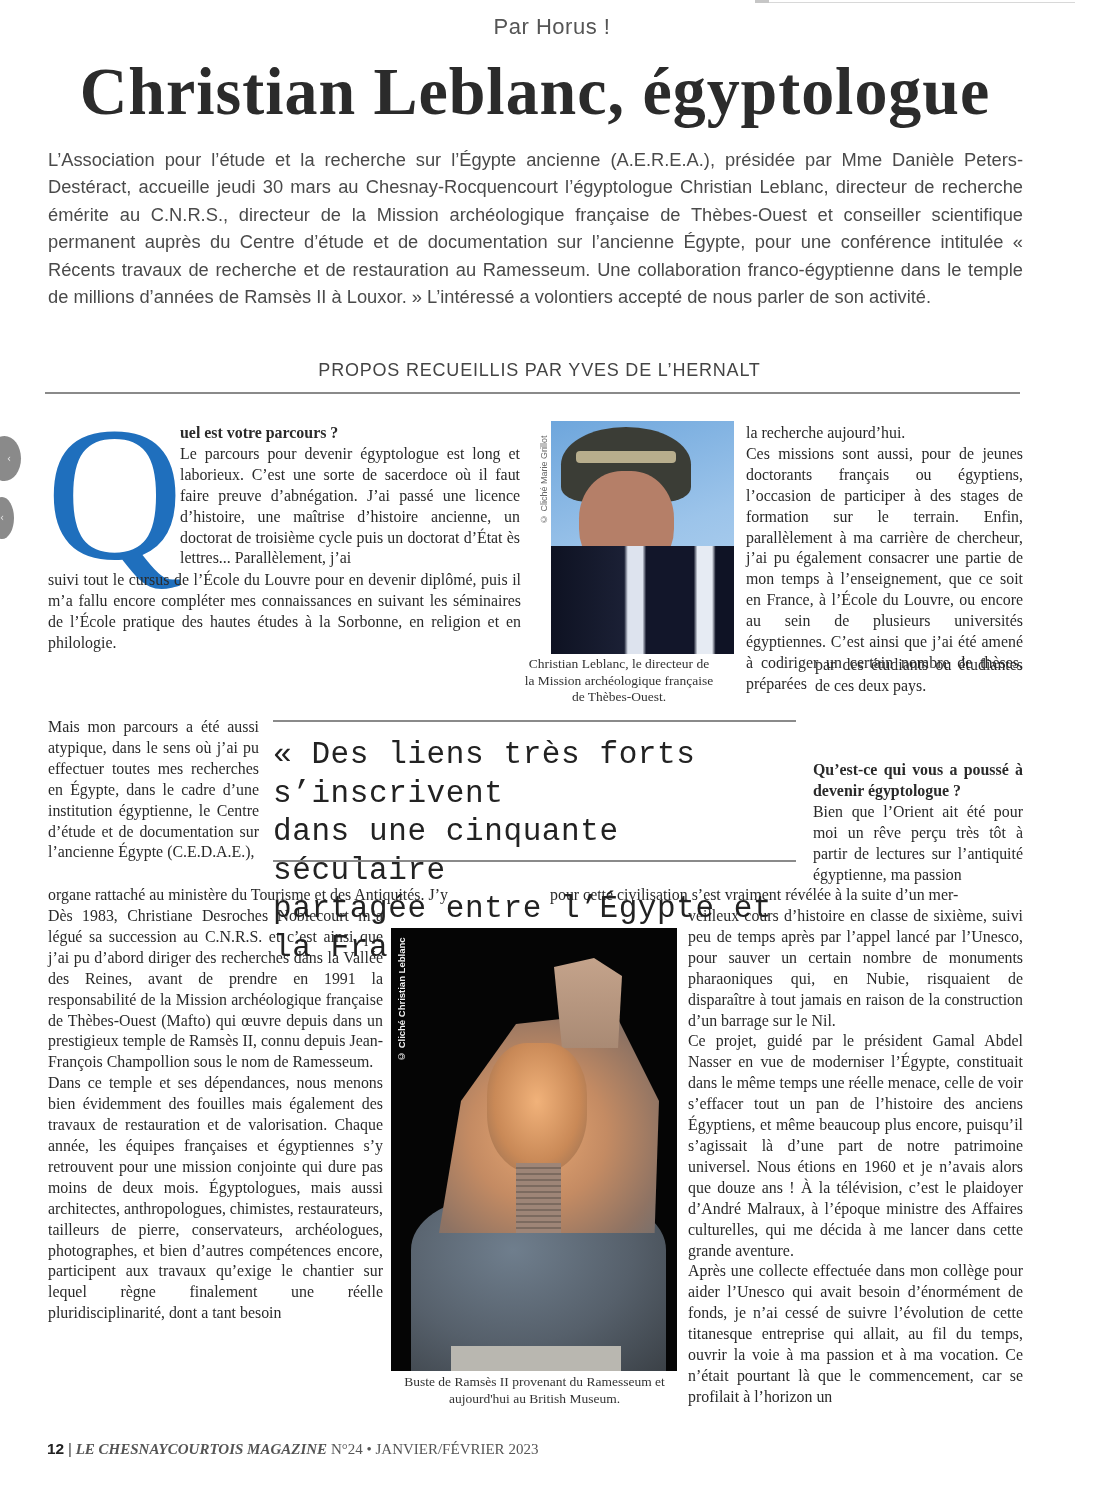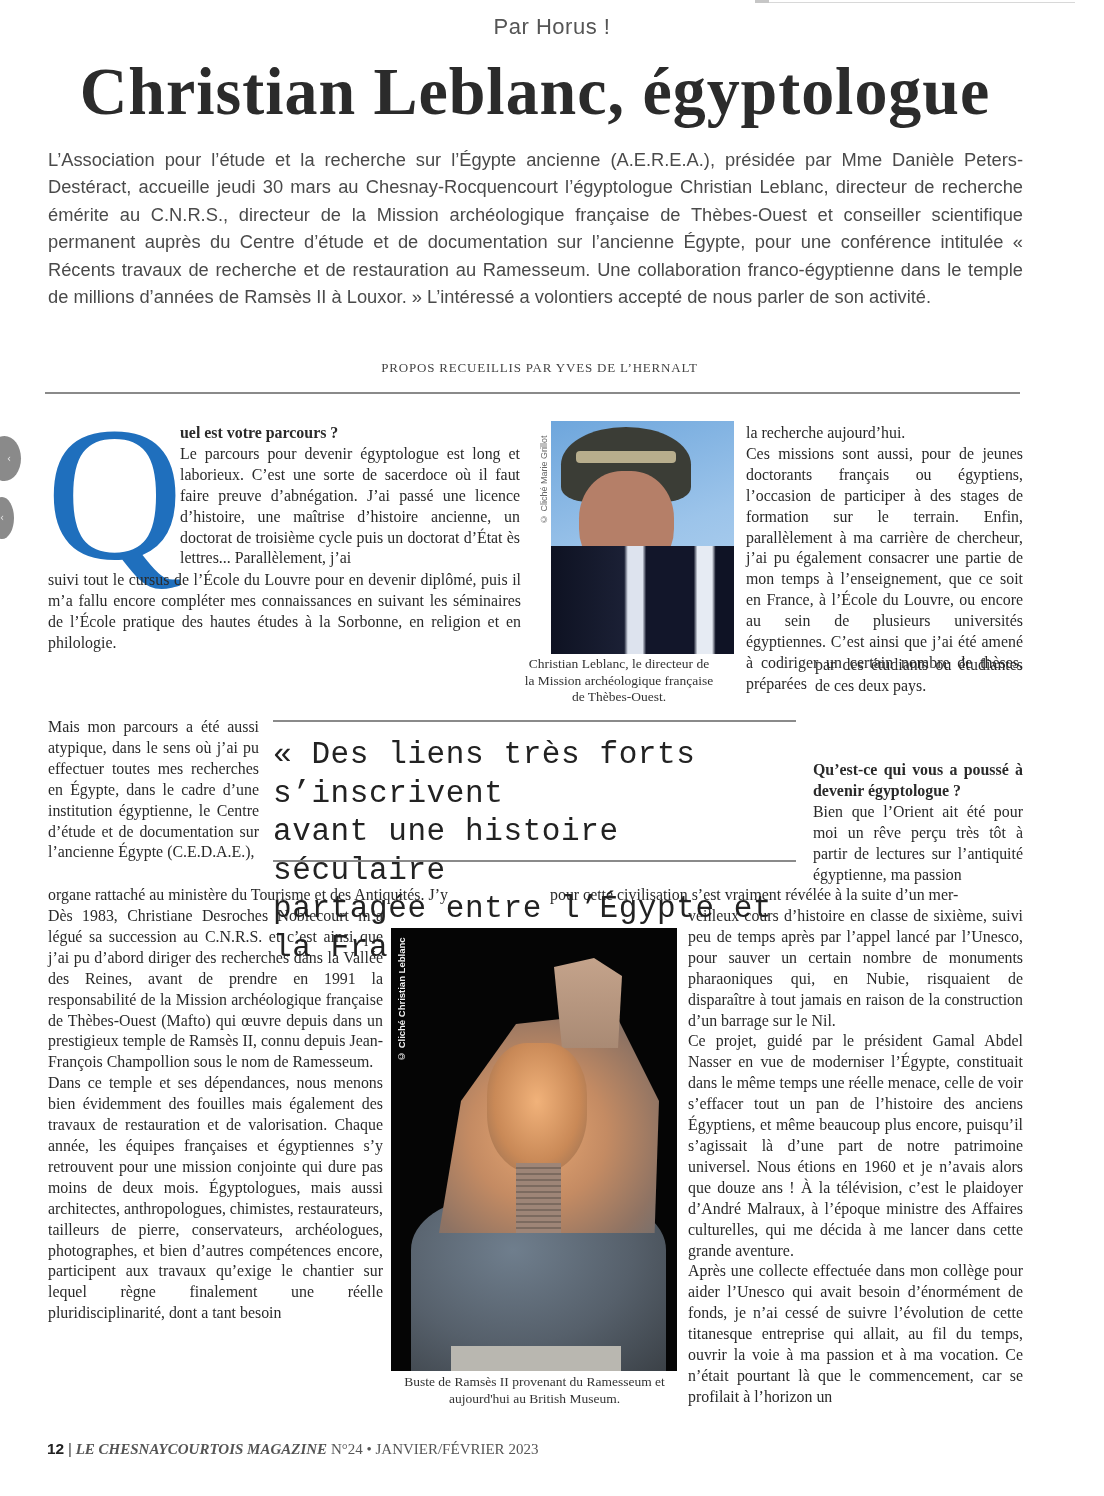--- a/index.html
+++ b/index.html
@@ -12,21 +12,21 @@
   .side-btn { position: absolute; left: -12px; width: 33px; height: 45px; border-radius: 50%; background: #8a8a8a; }
   .side-btn.b1 { top: 436px; }
   .side-btn.b2 { top: 497px; width: 24px; height: 42px; left: -10px; }
   .side-btn span { position: absolute; right: 10px; top: 50%; transform: translateY(-50%); color: #e8e8e8; font-size: 10px; line-height: 10px; font-family: "DejaVu Sans", sans-serif; }
 
   .kicker { position: absolute; top: 14px; left: 0; width: 1104px; text-align: center; font-family: "Liberation Sans", sans-serif; font-size: 22px; color: #555; letter-spacing: 0.5px; }
   .title { position: absolute; top: 52px; left: 0; width: 1070px; text-align: center; font-family: "Liberation Serif", serif; font-size: 68px; color: #2b2b2b; letter-spacing: 1px; transform: scaleX(0.97); }
 
   .intro { position: absolute; top: 146px; left: 48px; width: 975px; font-family: "Liberation Sans", sans-serif; font-size: 18.3px; line-height: 27.4px; color: #4a4a4a; text-align: justify; }
 
-  .byline { position: absolute; top: 360px; left: 0; width: 1070px; text-align: center; font-family: Liberation Serif, serif; font-size: 13px; letter-spacing: 0.8px; color: #444; padding-left: 9px; }
+  .byline { position: absolute; top: 360px; left: 0; width: 1070px; text-align: center; font-family: Liberation Sans, sans-serif; font-size: 18px; letter-spacing: 0.8px; color: #444; padding-left: 9px; }
   .rule { position: absolute; background: #8a8a8a; height: 2px; }
   .rule.top { top: 392px; left: 45px; width: 975px; }
 
   .body-text { font-family: "Liberation Serif", serif; font-size: 15.9px; line-height: 20.9px; color: #2a2a2a; text-align: justify; }
   .col { position: absolute; }
   .col p { margin: 0; }
   .q { font-weight: bold; }
 
   .dropcap { position: absolute; left: 46px; top: 414px; font-family: "Liberation Serif", serif; font-size: 190px; line-height: 160px; color: #1f6fbd; }
 
@@ -141,21 +141,21 @@
 </div>
 <div class="col body-text c3e">
   <p>veilleux cours d’histoire en classe de sixième, suivi peu de temps après par l’appel lancé par l’Unesco, pour sauver un certain nombre de monuments pharaoniques qui, en Nubie, risquaient de disparaître à tout jamais en raison de la construction d’un barrage sur le Nil.</p>
   <p>Ce projet, guidé par le président Gamal Abdel Nasser en vue de moderniser l’Égypte, constituait dans le même temps une réelle menace, celle de voir s’effacer tout un pan de l’histoire des anciens Égyptiens, et même beaucoup plus encore, puisqu’il s’agissait là d’une part de notre patrimoine universel. Nous étions en 1960 et je n’avais alors que douze ans ! À la télévision, c’est le plaidoyer d’André Malraux, à l’époque ministre des Affaires culturelles, qui me décida à me lancer dans cette grande aventure.</p>
   <p>Après une collecte effectuée dans mon collège pour aider l’Unesco qui avait besoin d’énormément de fonds, je n’ai cessé de suivre l’évolution de cette titanesque entreprise qui allait, au fil du temps, ouvrir la voie à ma passion et à ma vocation. Ce n’était pourtant là que le commencement, car se profilait à l’horizon un</p>
 </div>
 
 <div class="rule pull-rule1"></div>
 <blockquote class="pullquote">
   <div>« Des liens très forts s’inscrivent</div>
-  <div>avant une histoire séculaire</div>
+  <div>dans une cinquante séculaire</div>
   <div>partagée entre l’Égypte et la France. »</div>
 </blockquote>
 <div class="rule pull-rule2"></div>
 
 <div class="photo2">
   <div class="torso"></div>
   <div class="nemes"></div>
   <div class="crown"></div>
   <div class="face"></div>
   <div class="beard"></div>

